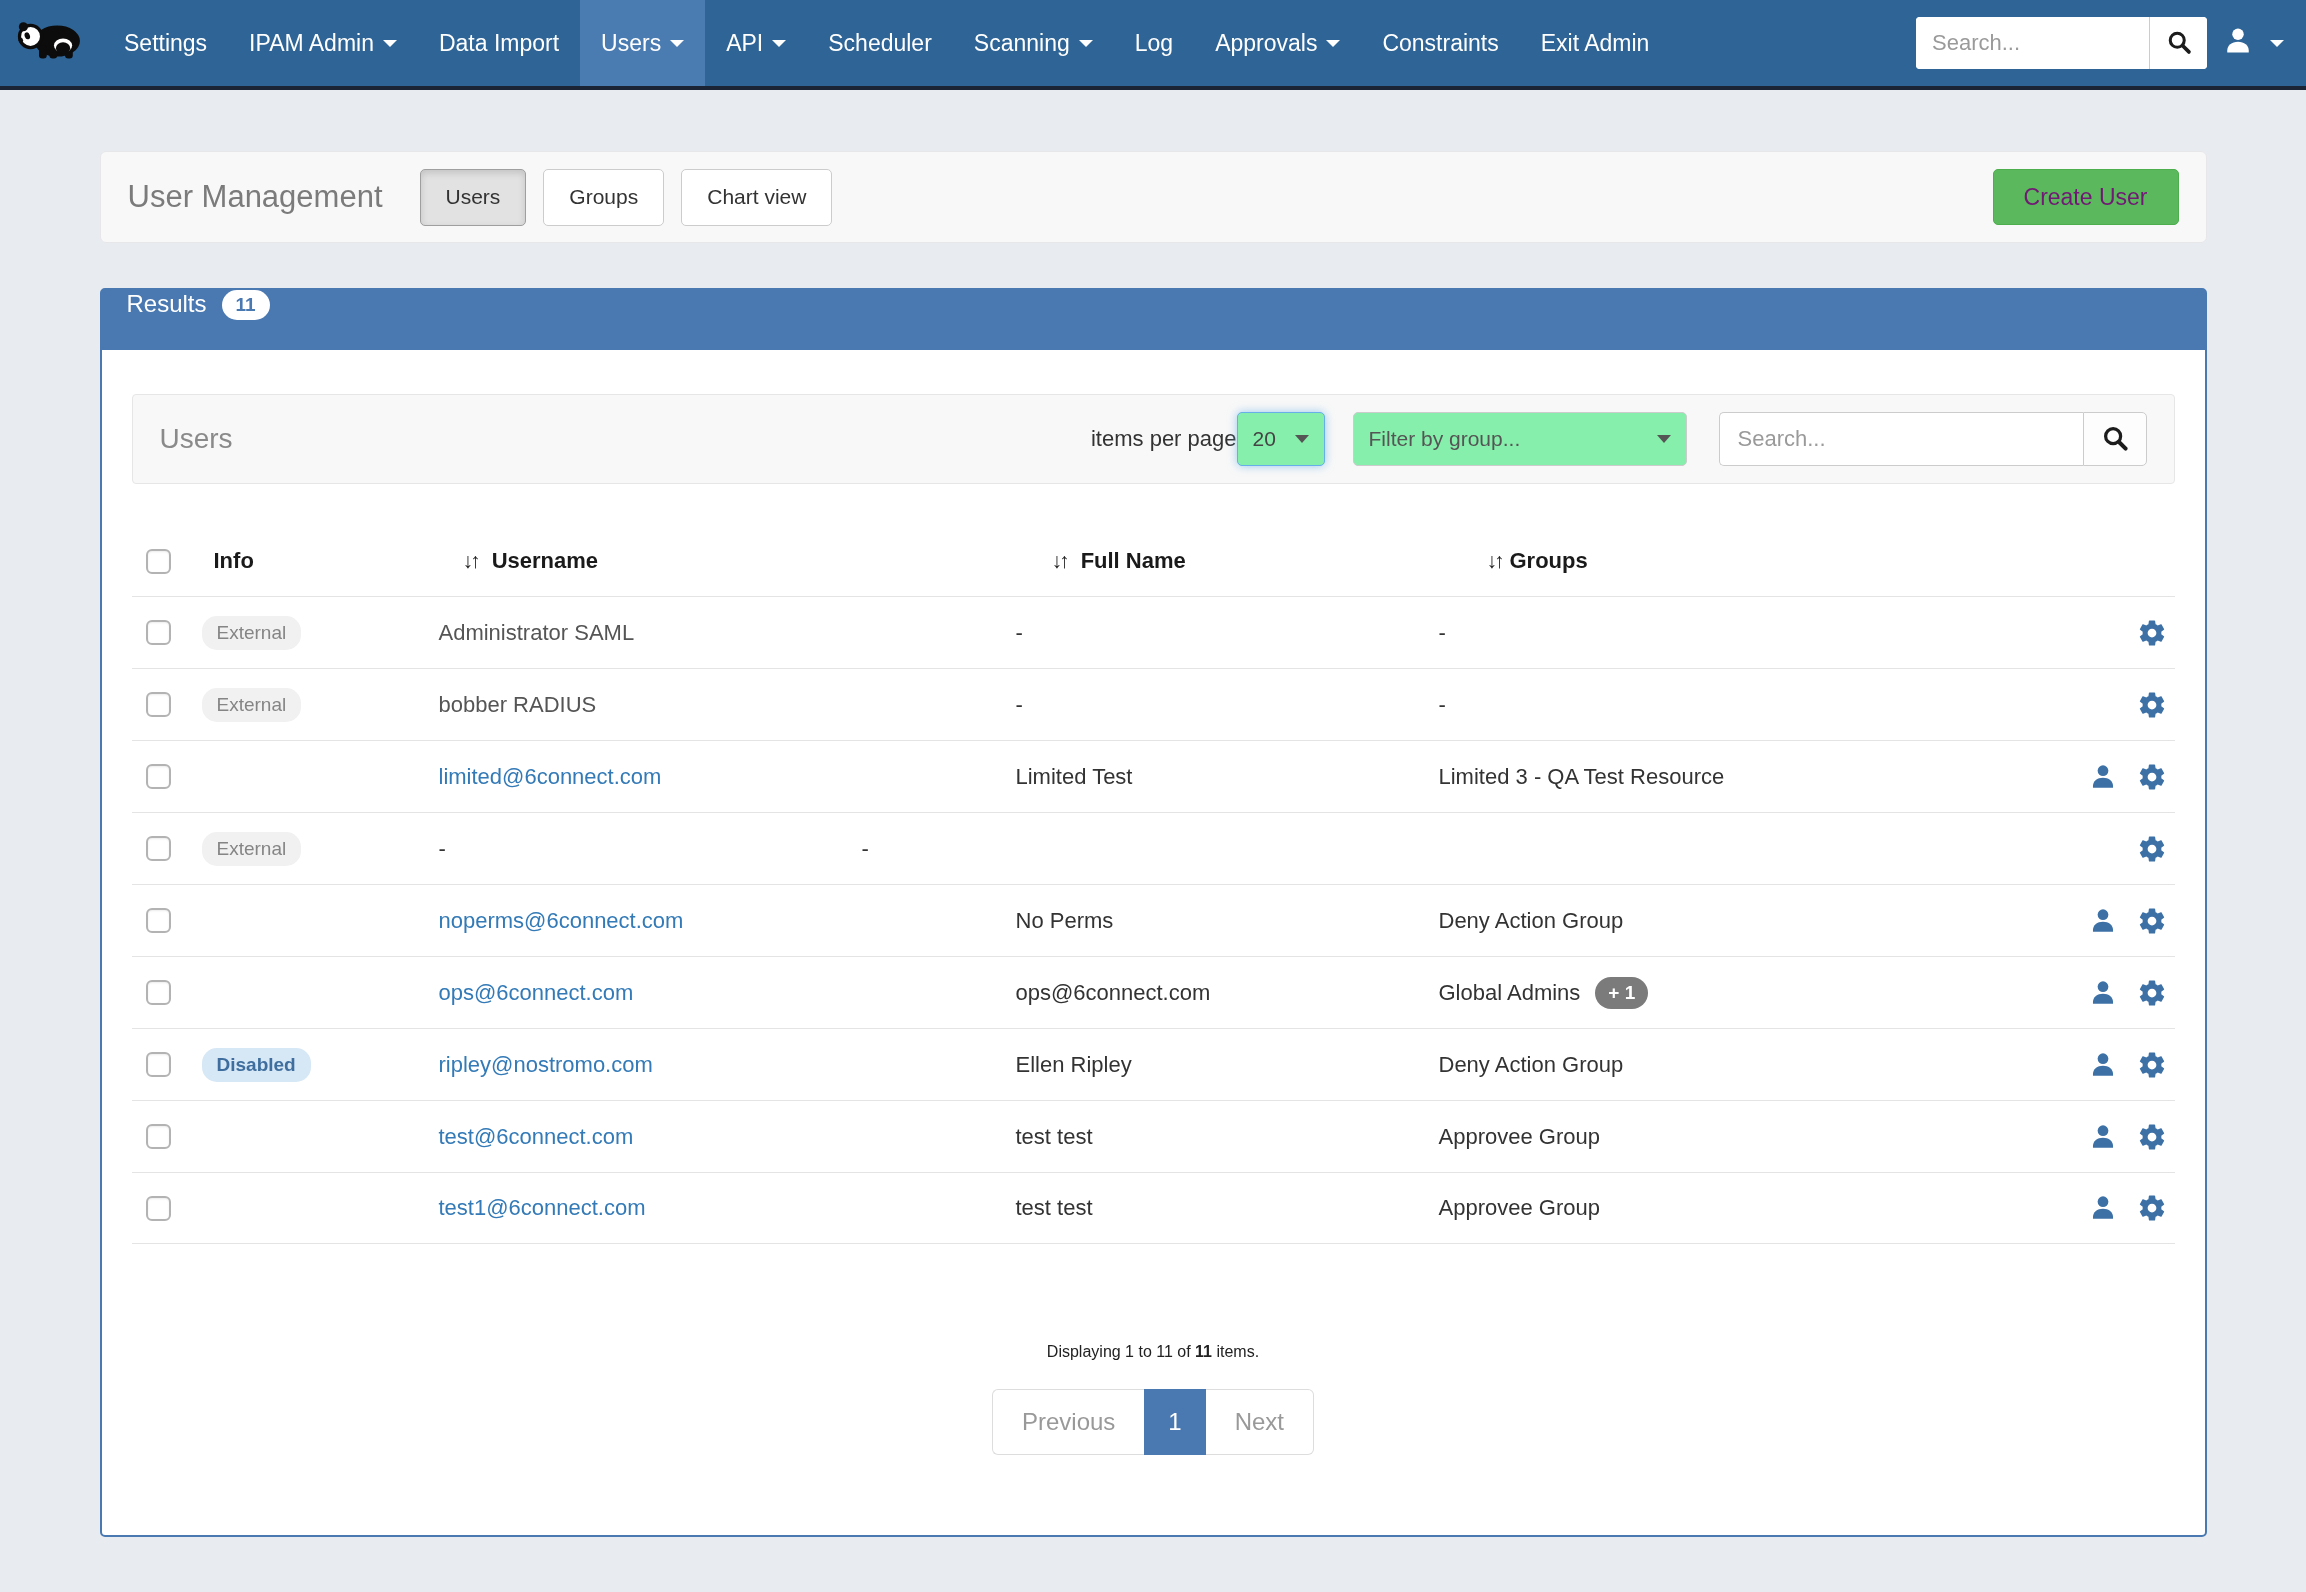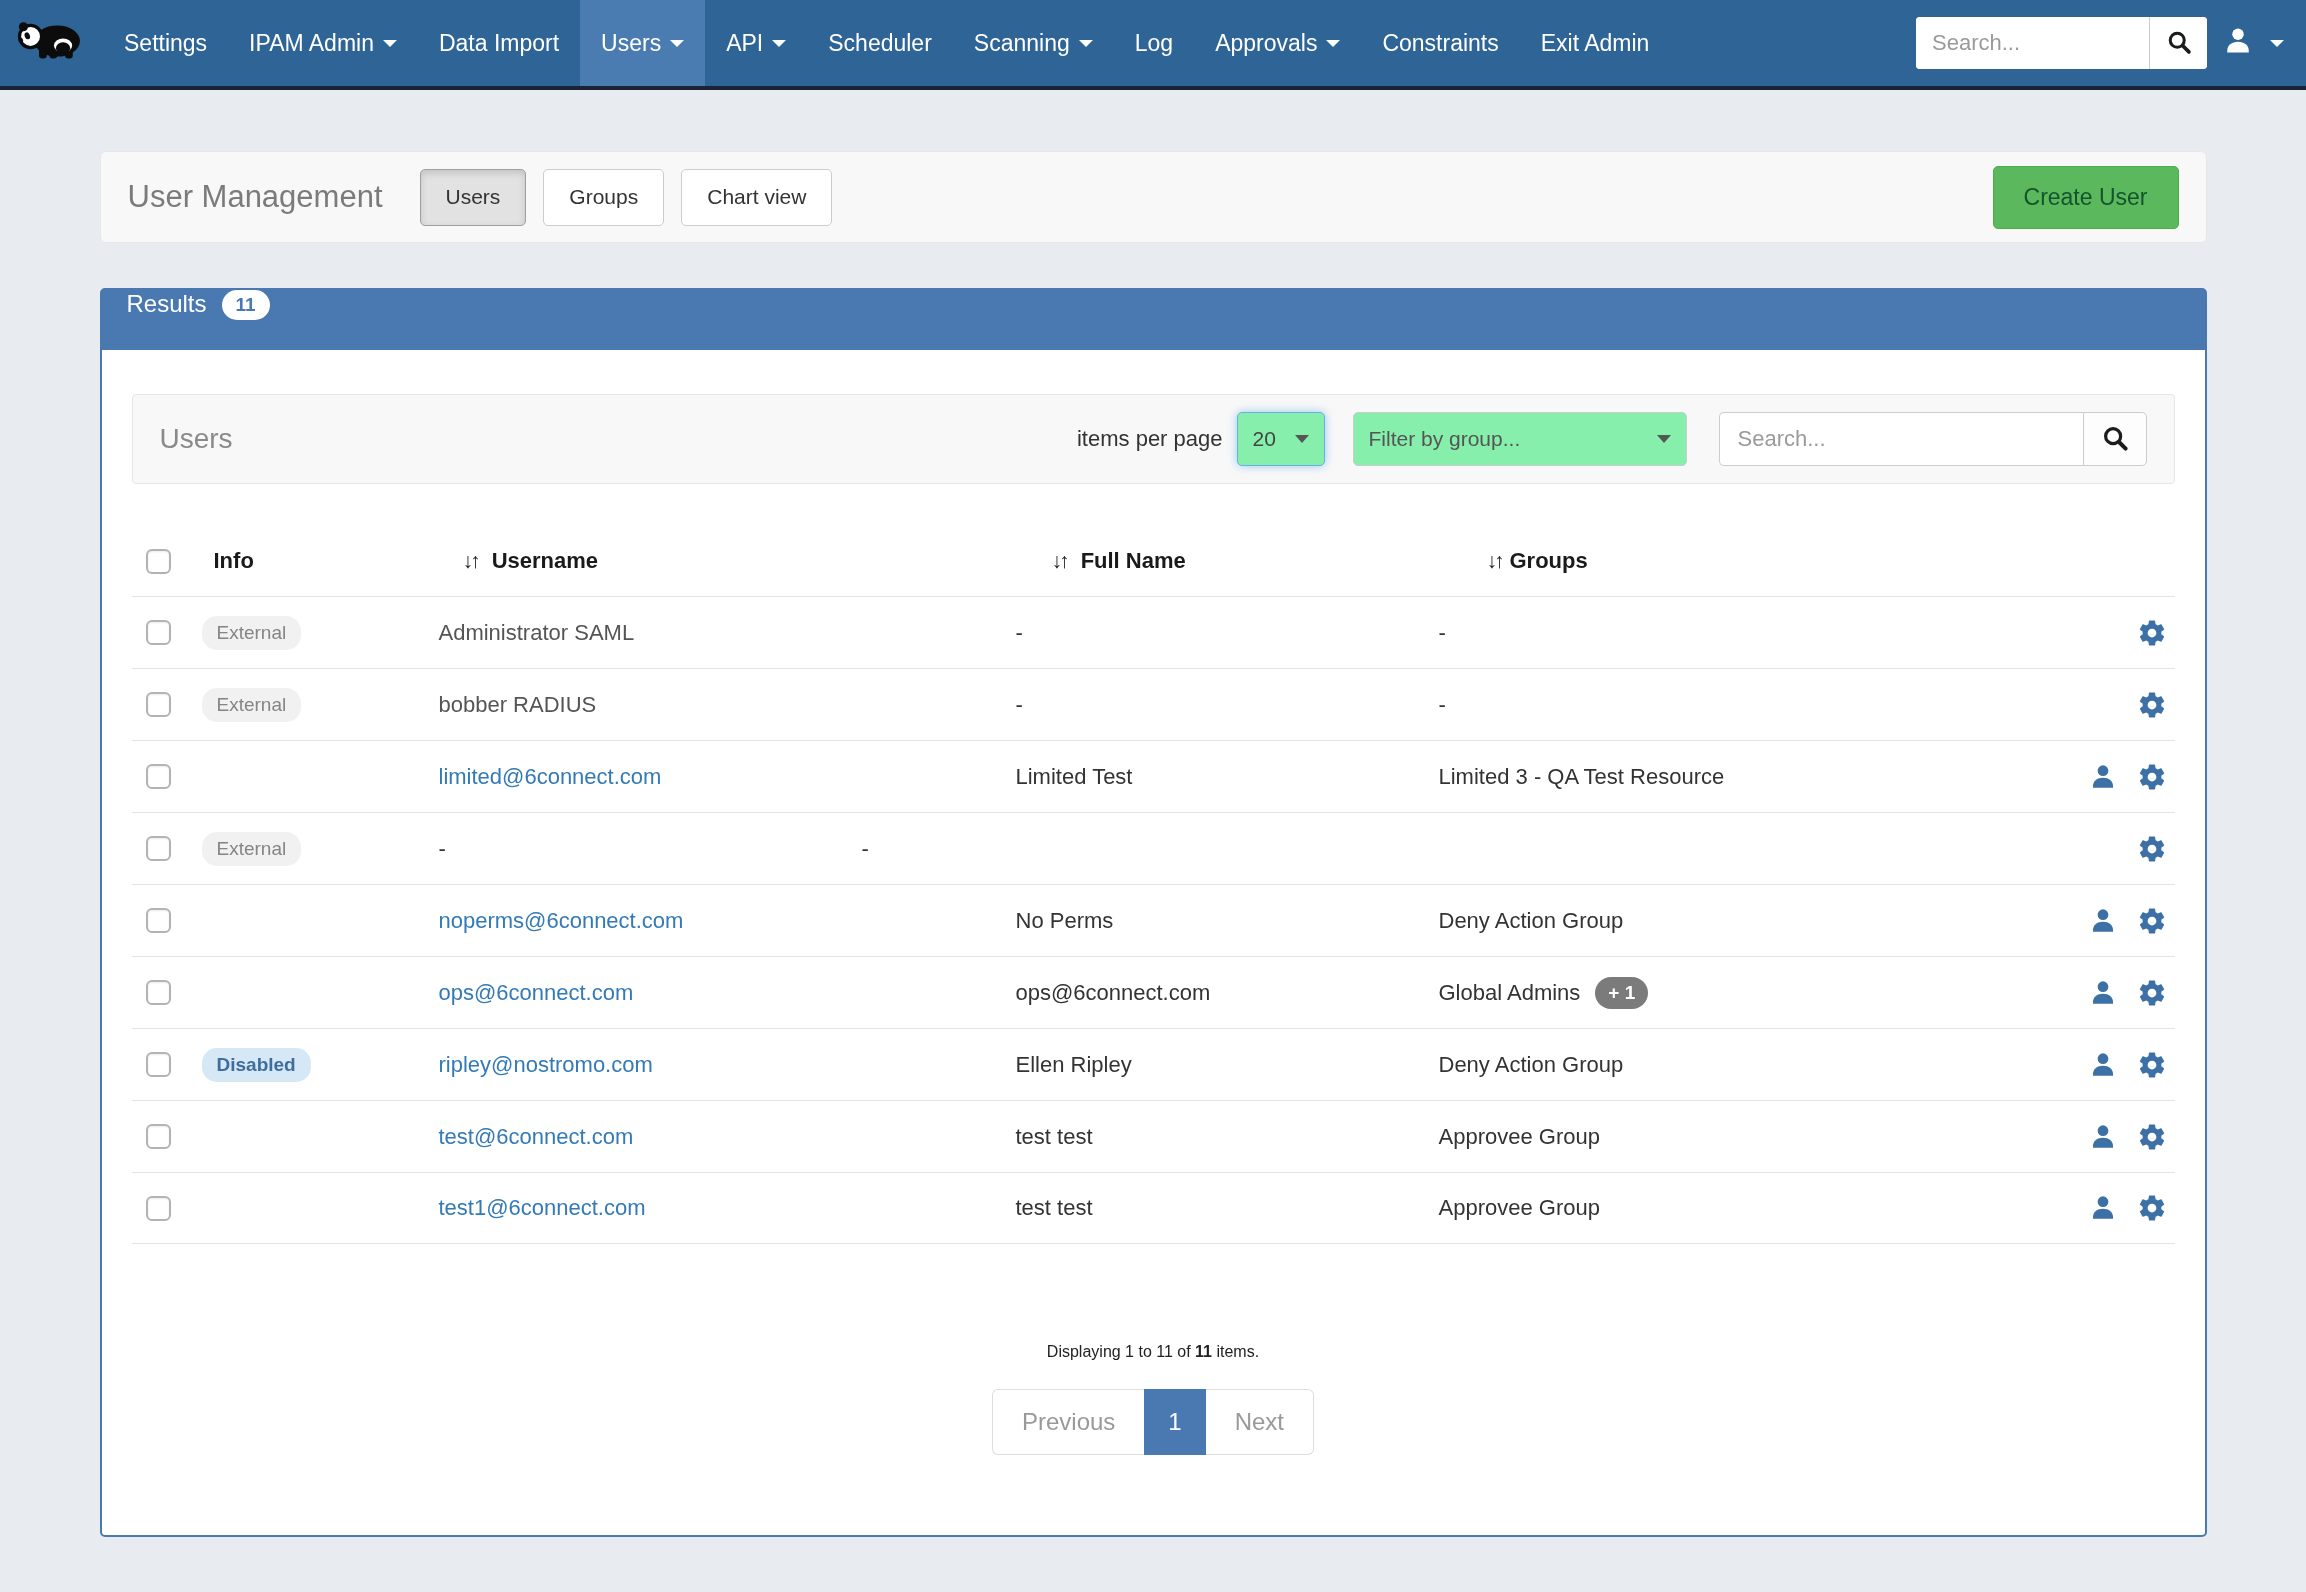--- a/index.html
+++ b/index.html
@@ -52,39 +52,39 @@
   }
   .page-title{font-size:31px;color:#7b7b7b;margin-right:37px;}
   .view-tabs{display:flex;gap:17px;}
   .tab-btn{
     font-size:21px;color:#333;background:#fff;border:1px solid #ccc;
     border-radius:5px;padding:0 25px;height:57px;display:flex;align-items:center;cursor:pointer;
     font-family:inherit;
   }
   .tab-btn.active{background:#e2e2e2;border-color:#9f9f9f;box-shadow:inset 0 3px 7px rgba(0,0,0,.14);}
   .create-btn{
-    margin-left:auto;background:var(--green);border:1px solid #4cae4c;color:#14532d;
-    font-size:23px;height:63px;padding:0 30px;border-radius:5px;cursor:pointer;font-family:inherit;
+    margin-left:auto;background:var(--green);border:1px solid #4cae4c;color:#701a75;
+    font-size:23px;height:56px;padding:0 30px;border-radius:5px;cursor:pointer;font-family:inherit;
   }
   
   .results-panel{margin-top:45px;background:#fff;border:2px solid var(--accent);border-radius:5px;}
   .results-header{
     background:var(--accent);color:#fff;height:60px;
     display:flex;align-items:flex-start;gap:15px;padding:0 25px;font-size:24px;
   }
   .count-badge{background:#fff;color:var(--accent);border-radius:16px;padding:4px 14px;font-size:19px;font-weight:bold;}
   .panel-body{padding:44px 30px 80px;}
   
   .toolbar{
     background:#f8f8f8;border:1px solid #e6e6e6;border-radius:4px;
     height:90px;display:flex;align-items:center;padding:0 27px;
   }
   .toolbar-title{font-size:28px;color:#8a8a8a;}
   .toolbar-right{margin-left:auto;display:flex;align-items:center;}
-  .ipp-label{font-size:22px;color:#333;margin-right:14px;}
+  .ipp-label{font-size:22px;color:#333;}
   .select{
     height:54px;border:1px solid #ccc;border-radius:5px;background:#86efac;
     display:flex;align-items:center;padding:0 15px;font-size:21px;color:#444;cursor:pointer;
   }
   .select .dark-caret{
     width:0;height:0;border-left:7px solid transparent;border-right:7px solid transparent;
     border-top:8px solid #555;margin-left:12px;
   }
   .ipp-select{width:88px;justify-content:space-between;border-color:#66afe9;box-shadow:0 0 10px rgba(102,175,233,.65);}
   .filter-select{width:334px;justify-content:space-between;margin-left:28px;color:#555;}

